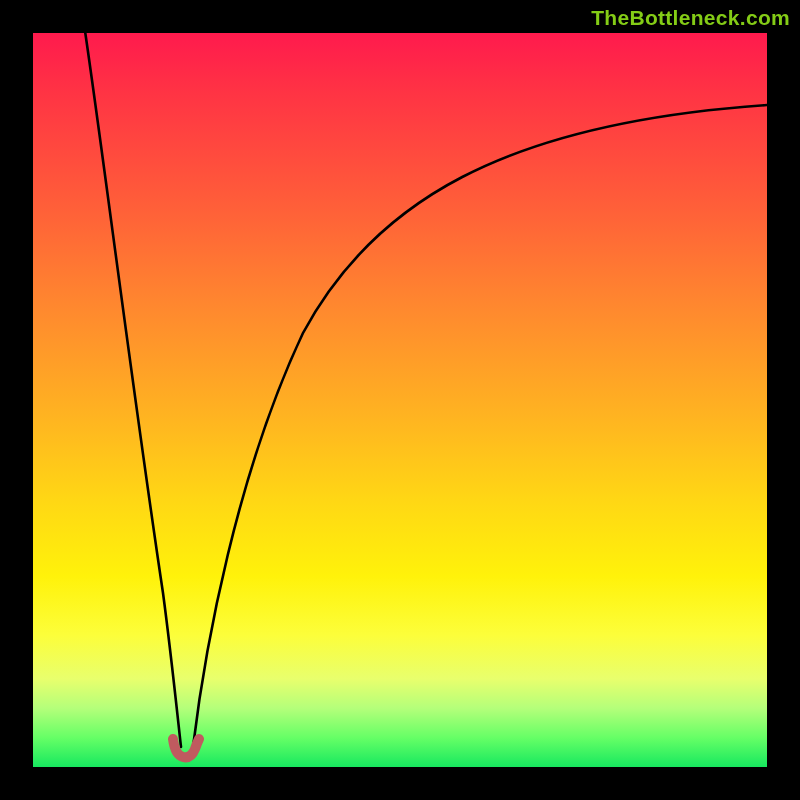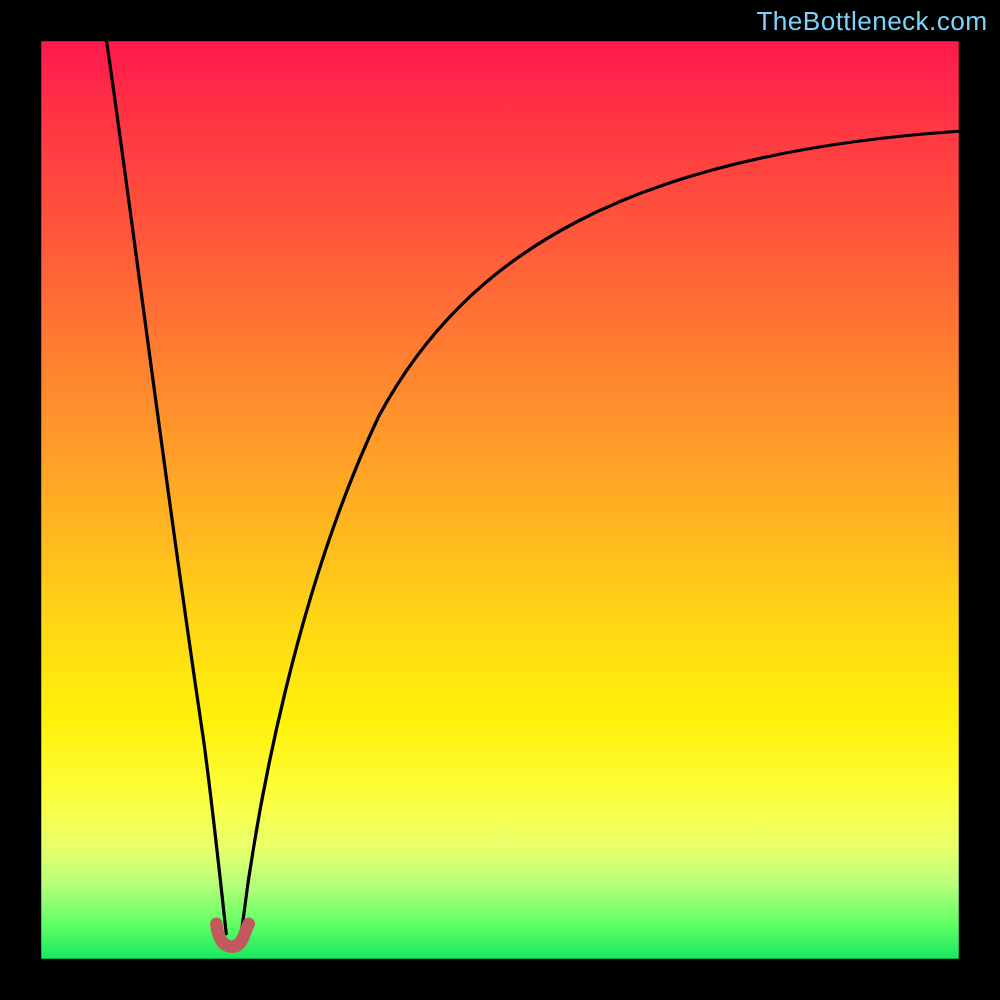--- a/index.html
+++ b/index.html
@@ -37,23 +37,23 @@
       #e8ff6d 88%,
       #b4ff7a 92%,
       #66ff66 96%,
       #17e85f 100%
     );
   }
   .watermark {
     position: absolute;
     top: 6px;
     right: 10px;
-    color: #7dd3fc;
+    color: #84cc16;
     font-size: 21px;
-    font-weight: 400;
+    font-weight: 700;
     letter-spacing: 0.3px;
     user-select: none;
   }
   svg.curves {
     position: absolute;
     left: 0;
     top: 0;
     width: 734px;
     height: 734px;
     overflow: visible;

